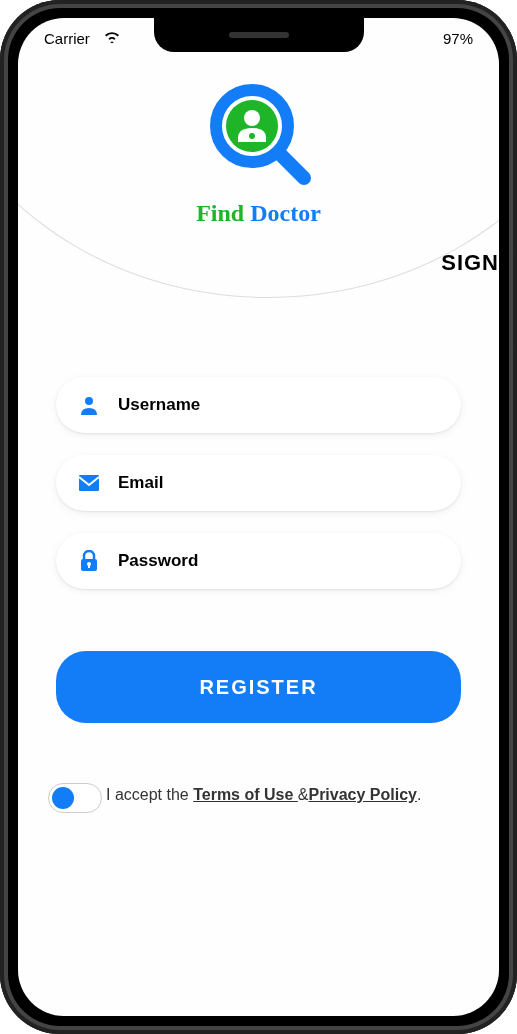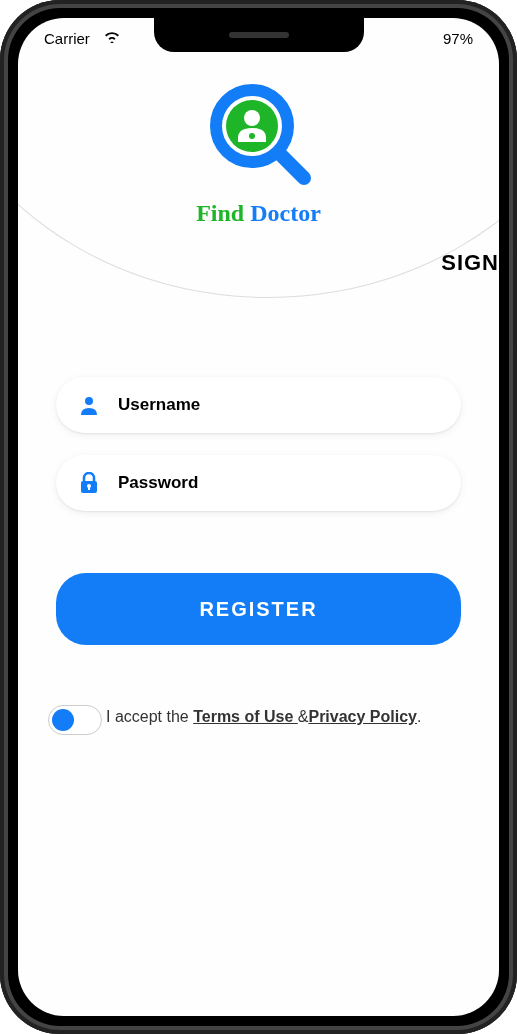--- a/index.html
+++ b/index.html
@@ -259,20 +259,29 @@
         <div class="input-field">
           <span class="icon">
             <svg width="20" height="20" viewBox="0 0 20 20">
                 <circle cx="10" cy="6" r="4" fill="#127df7"></circle>
                 <path d="M2 20 Q2 13 10 13 Q18 13 18 20 Z" fill="#127df7"></path>
               </svg>
           </span>
           <input type="text" placeholder="Username" style="">
         </div>
 
+        <div class="input-field">
+          <span class="icon">
+            <svg width="20" height="16" viewBox="0 0 20 16">
+                <rect x="0" y="0" width="20" height="16" rx="1" fill="#127df7"></rect>
+                <path d="M0 2 L10 10 L20 2" stroke="#fff" stroke-width="2" fill="none"></path>
+              </svg>
+          </span>
+          <input type="email" placeholder="Email" style="">
+        </div>
 
         <div class="input-field">
           <span class="icon">
             <svg width="18" height="22" viewBox="0 0 18 22">
                 <rect x="1" y="9" width="16" height="12" rx="2" fill="#127df7"></rect>
                 <path d="M4 9 V6 a5 5 0 0110 0 V9" stroke="#127df7" stroke-width="2.5" fill="none"></path>
                 <circle cx="9" cy="14" r="2" fill="#fff"></circle>
                 <rect x="8" y="14" width="2" height="4" fill="#fff"></rect>
               </svg>
           </span>

